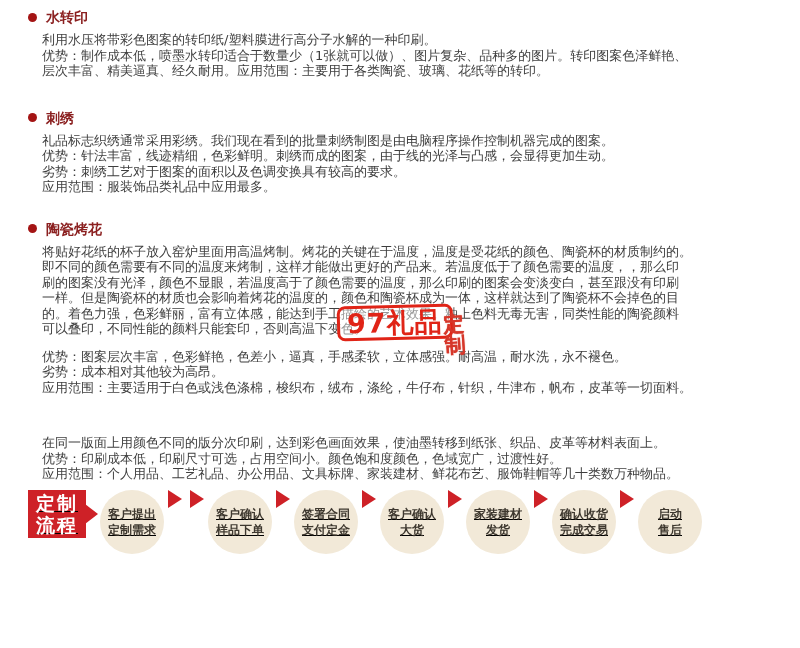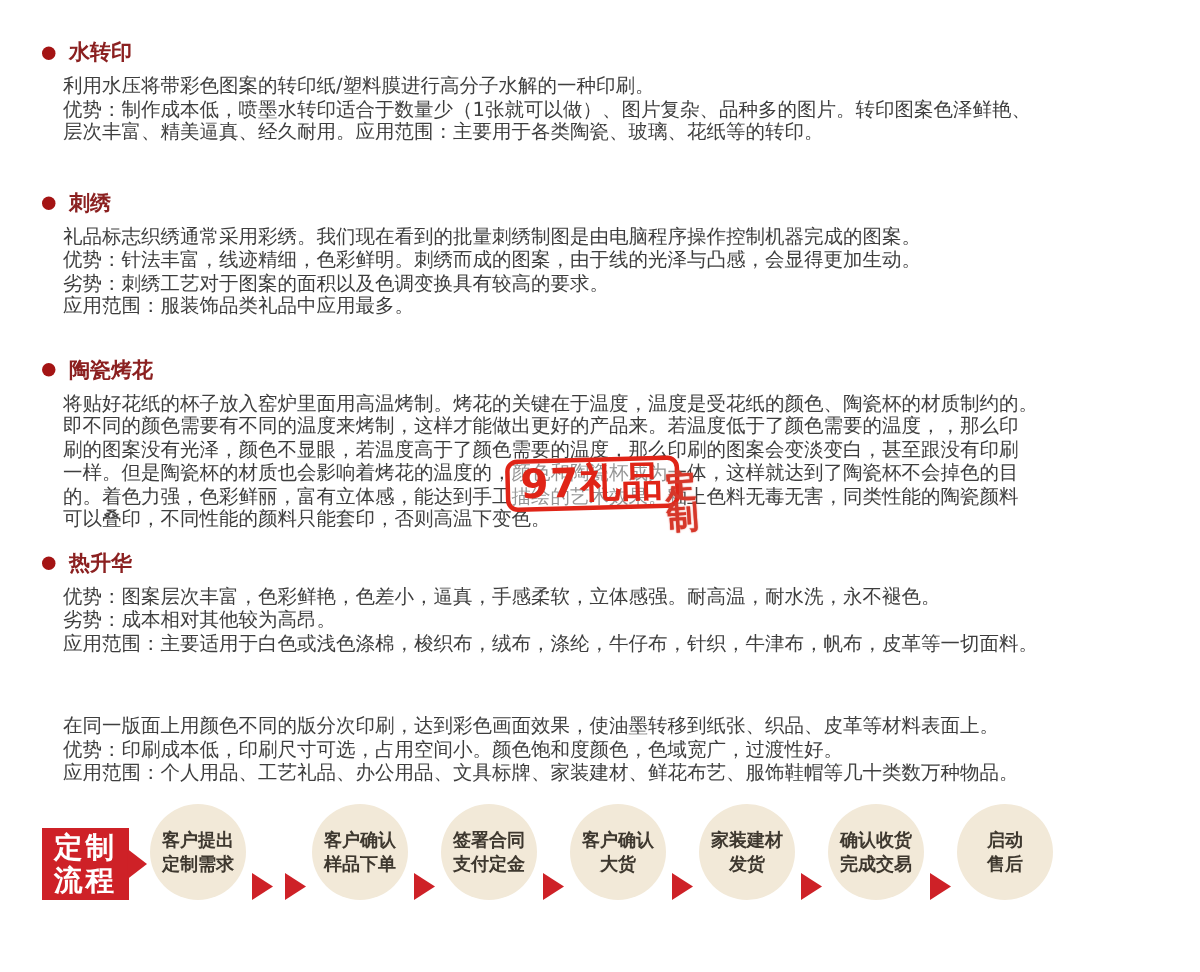--- a/index.html
+++ b/index.html
@@ -3,21 +3,21 @@
 <meta charset="utf-8">
 <style>
   * { margin:0; padding:0; box-sizing:border-box; }
   html,body { background:#ffffff; }
   .page {
     position:relative;
     width:800px; height:648px;
     background:#ffffff;
     overflow:hidden;
     font-family:"DejaVu Sans","Liberation Sans",sans-serif;
-    padding-top:26px;
+    padding-top:8px;
   }
   
   .sec { padding-left:28px; }
   .mb30 { margin-bottom:30px; }
   .mb25 { margin-bottom:25px; }
   .mb20 { margin-bottom:12px; }
   .mb40 { margin-bottom:40px; }
   .sec-head { display:flex; align-items:center; gap:9px; height:18px; margin-bottom:6px; }
   .bullet { width:9px; height:9px; border-radius:50%; background:#a41414; flex:0 0 auto; }
   .sec-title { font-size:14px; font-weight:bold; color:#8b2020; line-height:18px; }
@@ -39,22 +39,22 @@
   .wm-seal {
     position:absolute; left:444px; top:313px;
     display:flex; flex-direction:column; align-items:center;
     color:#d6372a; font-size:21px; font-weight:bold; line-height:21px;
     font-family:"DejaVu Serif","Liberation Serif",serif;
     transform:rotate(-4deg);
     text-shadow:0 0 1px #d6372a;
   }
   
   .flow {
-    display:flex; align-items:flex-end;
-    margin-left:28px; margin-top:8px; height:68px;
+    display:flex; align-items:flex-start;
+    margin-left:28px; margin-top:8px; height:68px;text-decoration:underline;
   }
   .flow-label {
     position:relative; flex:0 0 auto;
     width:58px; height:48px;
     background:#ce2127; color:#ffffff;
     font-size:19px; font-weight:bold; line-height:22px; letter-spacing:2px;
     display:flex; align-items:center; justify-content:center; text-align:center;
     white-space:pre-line;
   }
   .flow-label::after {
@@ -115,24 +115,20 @@
       </div>
       <p class="sec-body">将贴好花纸的杯子放入窑炉里面用高温烤制。烤花的关键在于温度，温度是受花纸的颜色、陶瓷杯的材质制约的。
 即不同的颜色需要有不同的温度来烤制，这样才能做出更好的产品来。若温度低于了颜色需要的温度，，那么印
 刷的图案没有光泽，颜色不显眼，若温度高于了颜色需要的温度，那么印刷的图案会变淡变白，甚至跟没有印刷
 一样。但是陶瓷杯的材质也会影响着烤花的温度的，颜色和陶瓷杯成为一体，这样就达到了陶瓷杯不会掉色的目
 的。着色力强，色彩鲜丽，富有立体感，能达到手工描绘的艺术效果。釉上色料无毒无害，同类性能的陶瓷颜料
 可以叠印，不同性能的颜料只能套印，否则高温下变色。</p>
     </section>
 
     <section class="sec mb40">
-      <div class="sec-head">
-        <span class="bullet"></span>
-        <h2 class="sec-title">热升华</h2>
-      </div>
       <p class="sec-body">优势：图案层次丰富，色彩鲜艳，色差小，逼真，手感柔软，立体感强。耐高温，耐水洗，永不褪色。
 劣势：成本相对其他较为高昂。
 应用范围：主要适用于白色或浅色涤棉，梭织布，绒布，涤纶，牛仔布，针织，牛津布，帆布，皮革等一切面料。</p>
     </section>
 
     <section class="sec">
       <p class="sec-body">在同一版面上用颜色不同的版分次印刷，达到彩色画面效果，使油墨转移到纸张、织品、皮革等材料表面上。
 优势：印刷成本低，印刷尺寸可选，占用空间小。颜色饱和度颜色，色域宽广，过渡性好。
 应用范围：个人用品、工艺礼品、办公用品、文具标牌、家装建材、鲜花布艺、服饰鞋帽等几十类数万种物品。</p>
     </section>

